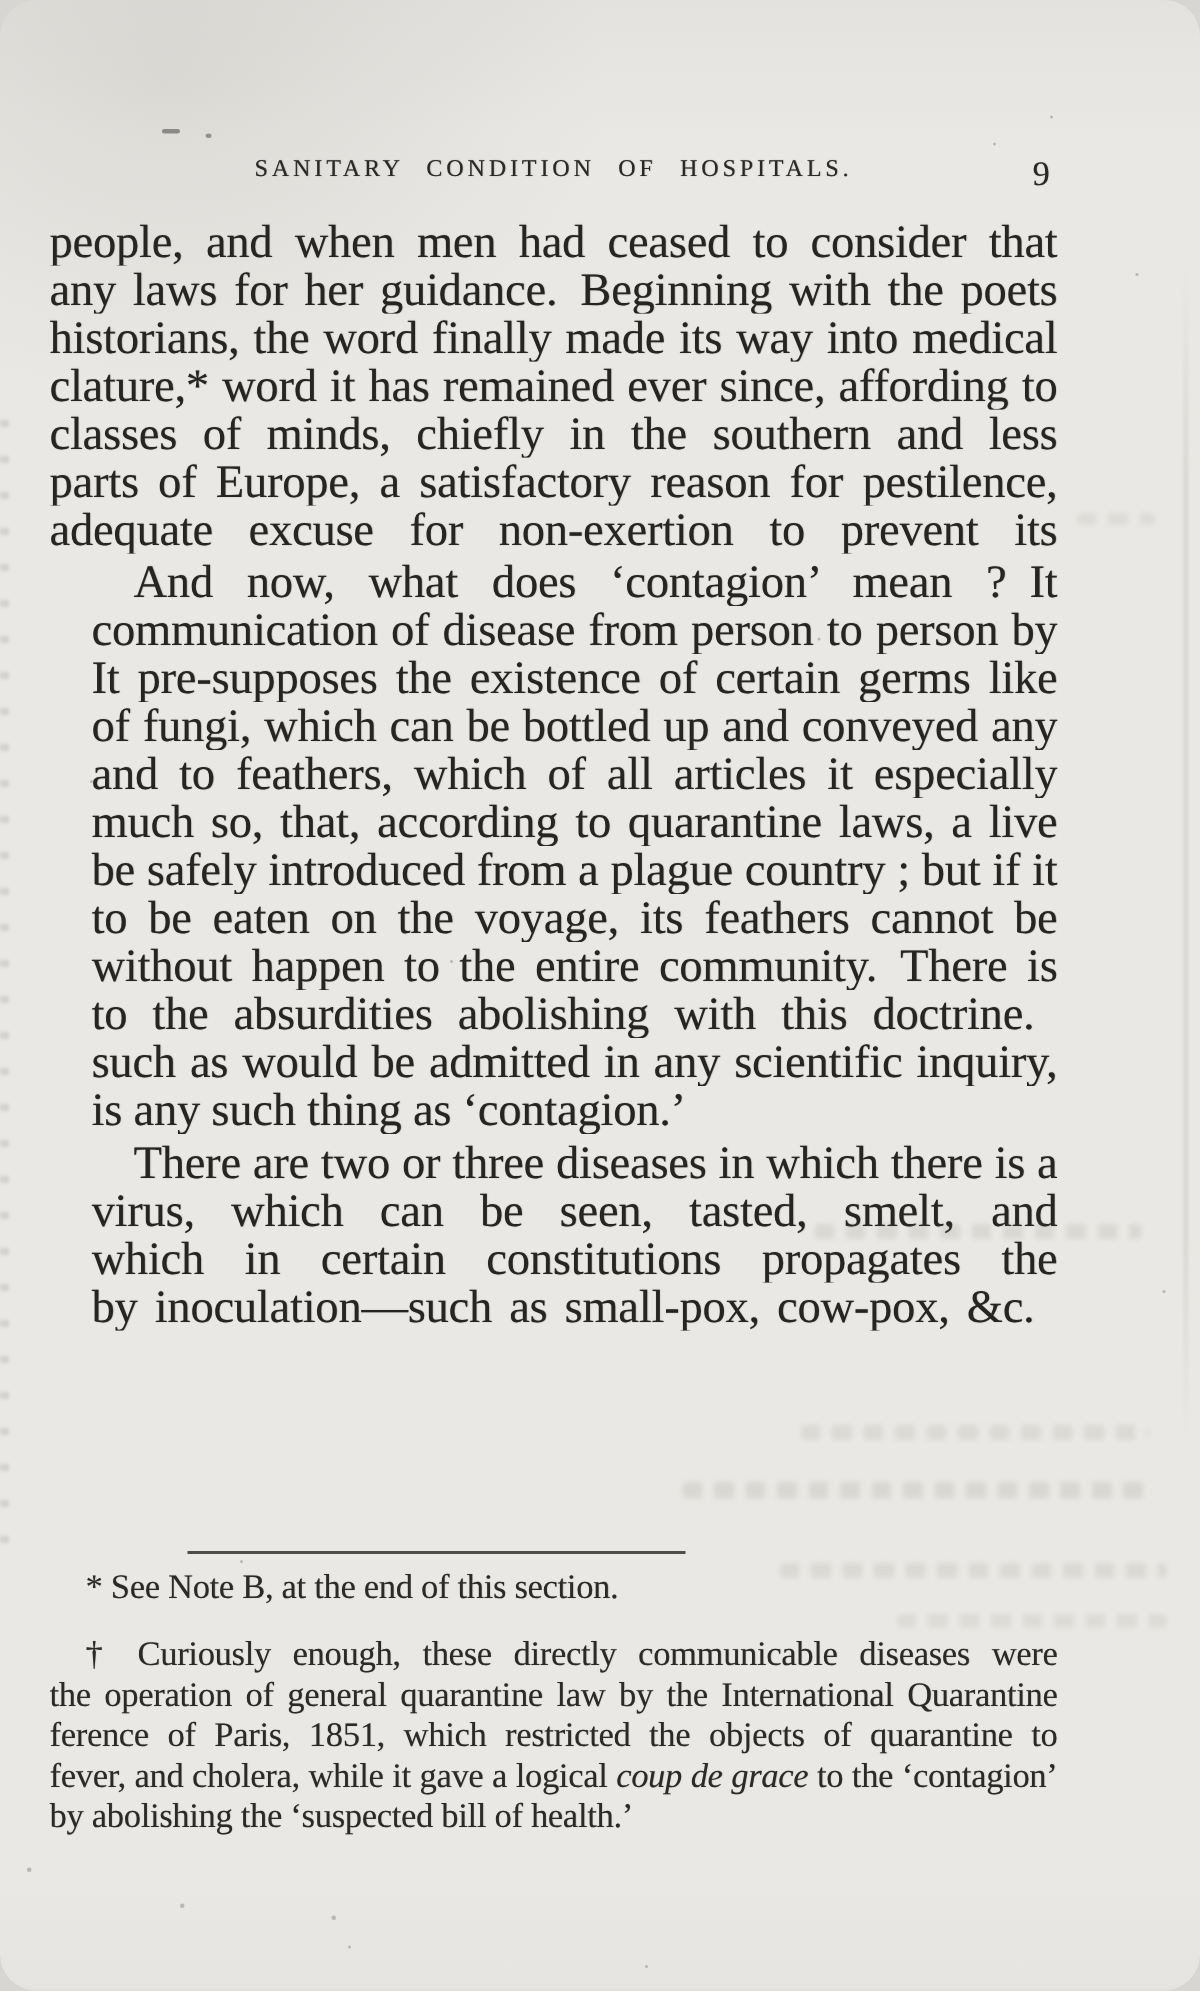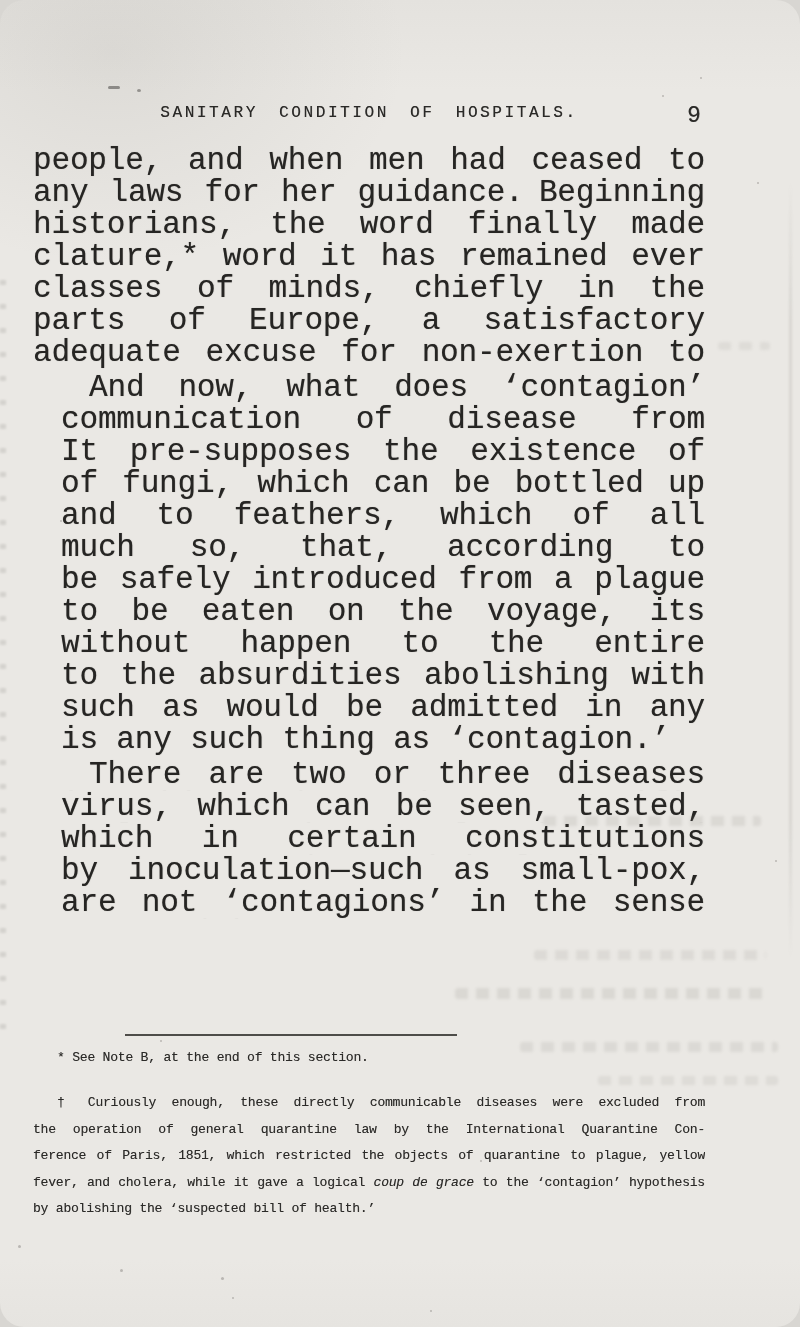--- a/index.html
+++ b/index.html
@@ -1,21 +1,21 @@
 <!DOCTYPE html>
 <html><head>
 <meta charset="utf-8">
 <style>
   html, body { margin: 0; padding: 0; background: #d8d6d2; }
   .page {
     position: relative;
     width: 800px;
     height: 1327px;
     overflow: hidden;
-    font-family: Liberation Mono, monospace;
+    font-family: Liberation Serif, serif;
     color: #262523;
     background:
       radial-gradient(ellipse 420px 300px at 14% 4%, rgba(150,148,142,0.16), transparent 70%),
       linear-gradient(180deg, #e4e2de 0px, #eae8e4 90px, #eae8e4 1260px, #e6e4e0 1327px),
       #e9e7e3;
     text-rendering: optimizeLegibility;
     border-radius: 24px;
   }
   .running-head {
     position: absolute;
@@ -58,21 +58,21 @@
   .footnote-rule {
     position: absolute;
     top: 1034px; left: 125px; width: 332px; height: 2px;
     background: #33322f;
     opacity: 0.85;
     filter: blur(0.3px);
   }
   .footnotes {
     position: absolute;
     top: 1045px; left: 33px; width: 672px;
-    font-size: 13px;
+    font-size: 23px;
     letter-spacing: -0.2px;
     color: #2b2a28;
     text-shadow: 0.2px 0.2px 0.6px rgba(45,43,40,0.45);
   }
   .footnote { margin: 0; }
   .footnote + .footnote { margin-top: 19px; }
   .fline {
     text-align: justify;
     text-align-last: justify;
     line-height: 26.4px;
@@ -146,21 +146,20 @@
         <div class="line">without happen to the entire community. There is no end</div>
         <div class="line">to the absurdities abolishing with this doctrine. Suffice it to</div>
         <div class="line">such as would be admitted in any scientific inquiry, that there</div>
         <div class="line last">is any such thing as ‘contagion.’</div>
       </div>
       <div class="paragraph">
         <div class="line indent">There are two or three diseases in which there is a specific</div>
         <div class="line">virus, which can be seen, tasted, smelt, and analysed, and</div>
         <div class="line">which in certain constitutions propagates the original disease</div>
         <div class="line">by inoculation—such as small-pox, cow-pox, &amp;c. But these</div>
-        <div class="line last">are not ‘contagions’ in the sense supposed.†</div>
       </div>
     </div>
 
   <div class="footnote-rule"></div>
 
   <div class="footnotes">
       <div class="footnote">
         <div class="fline last indent">* See Note B, at the end of this section.</div>
       </div>
       <div class="footnote">

